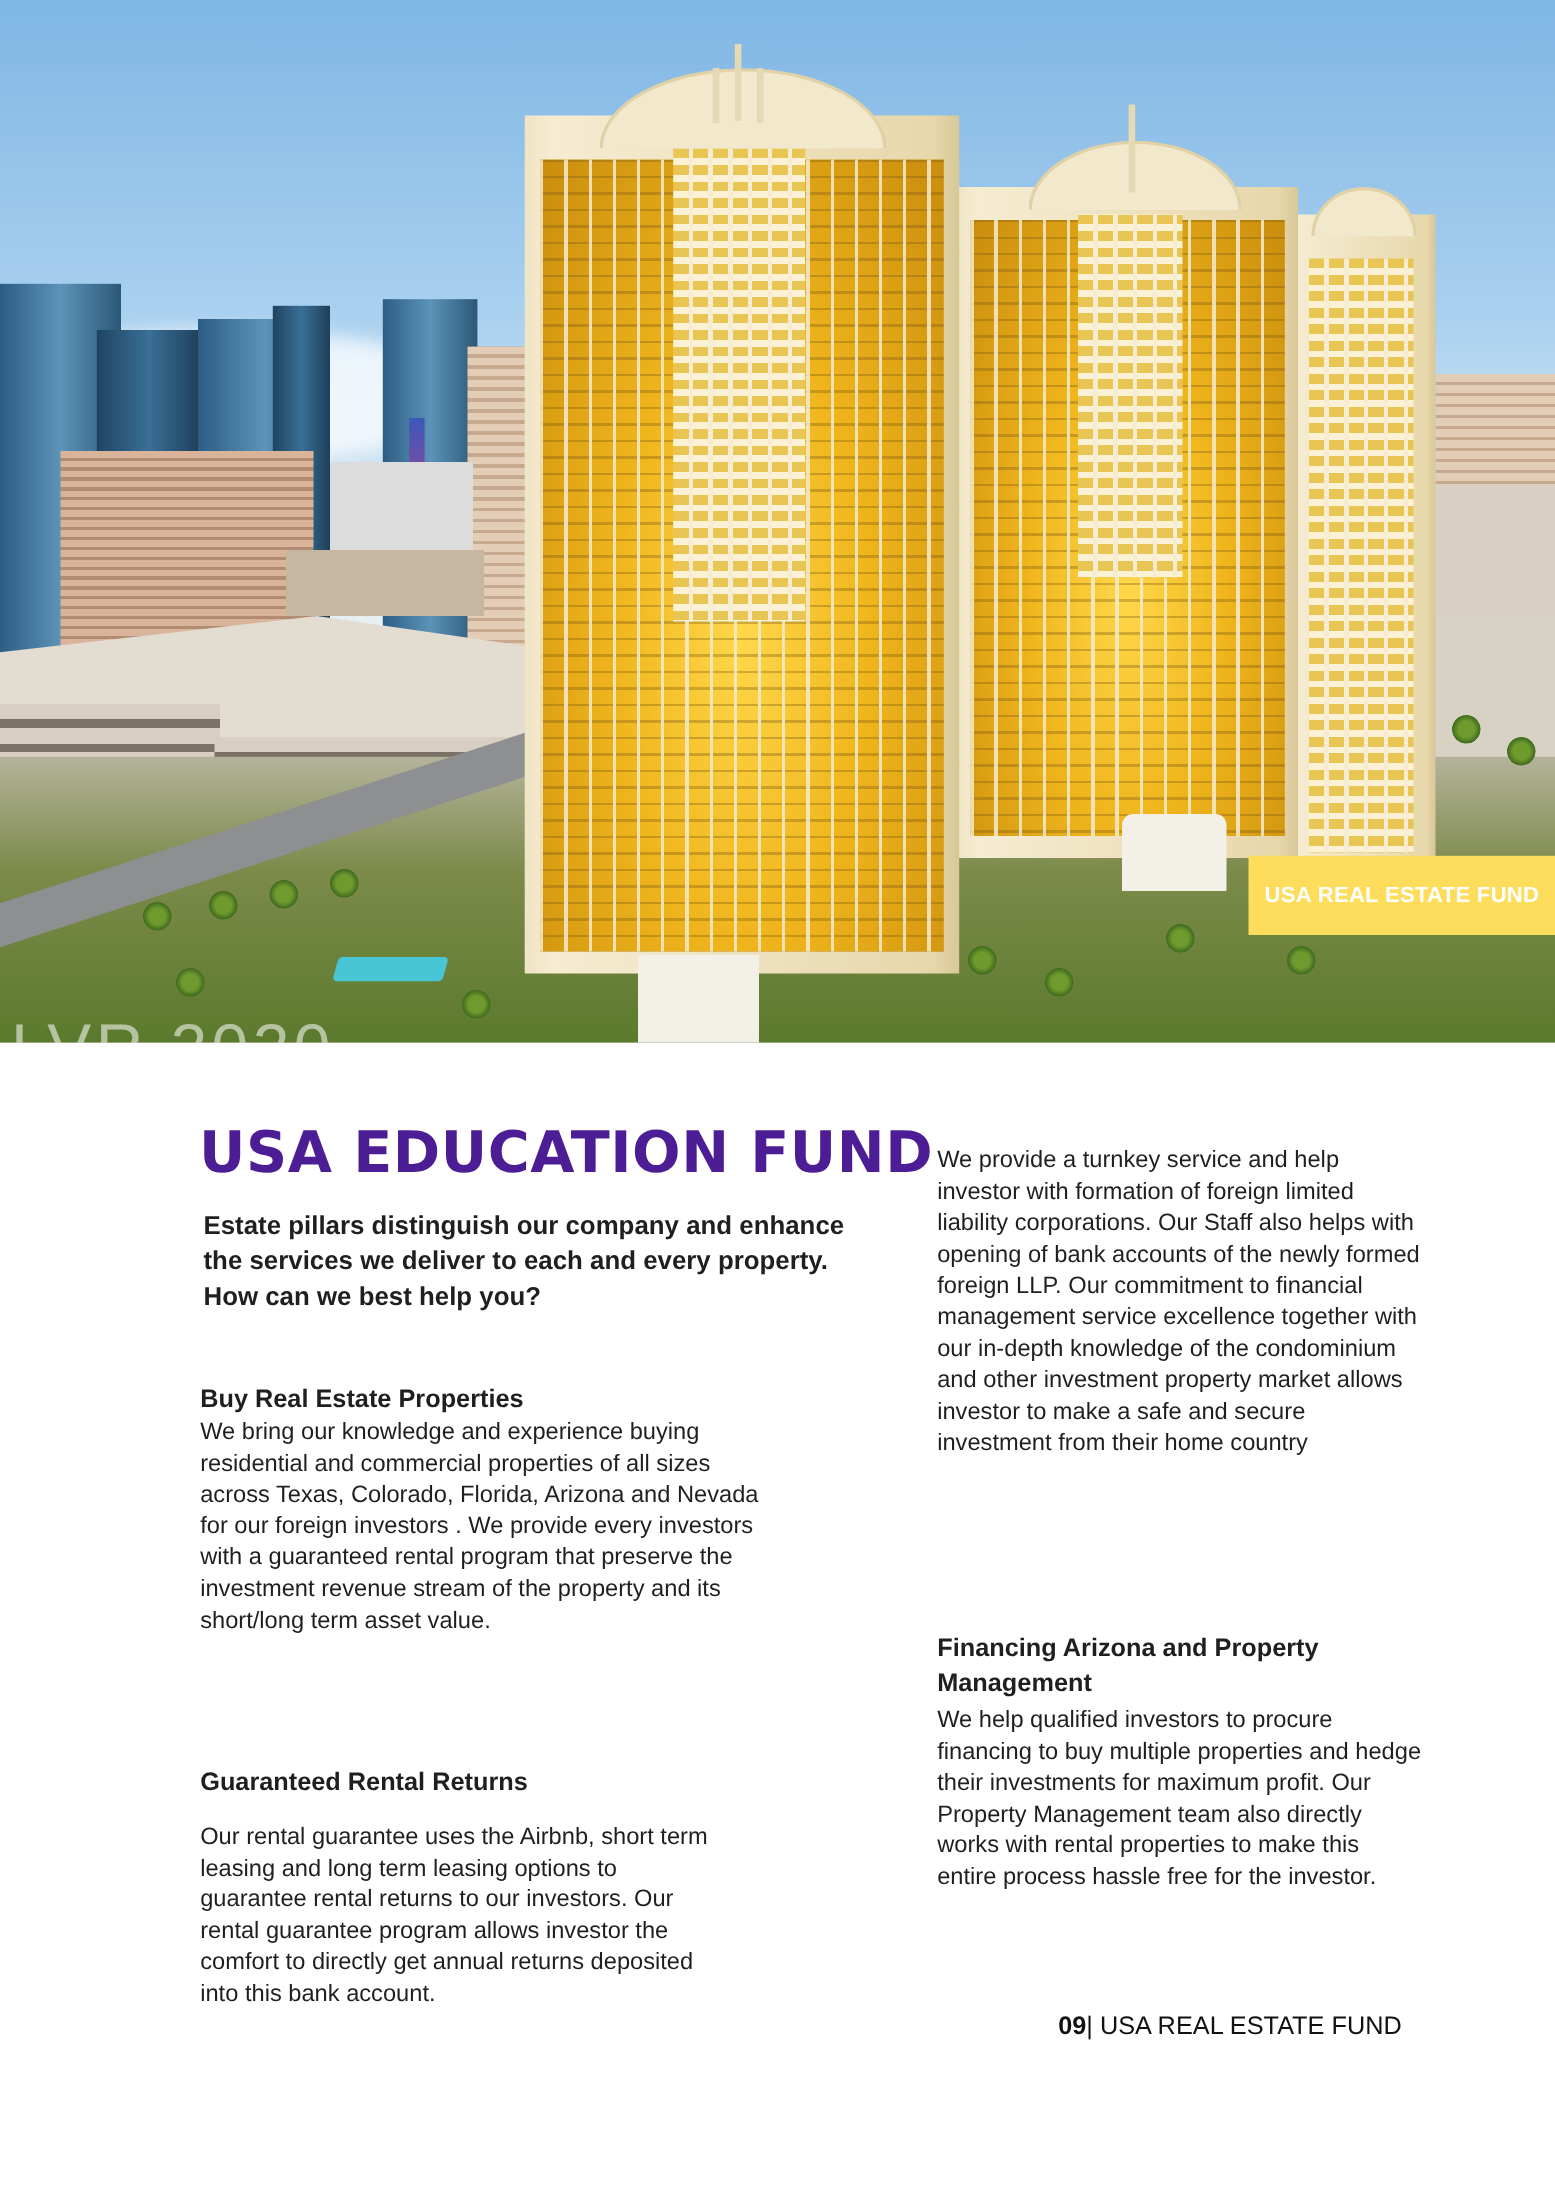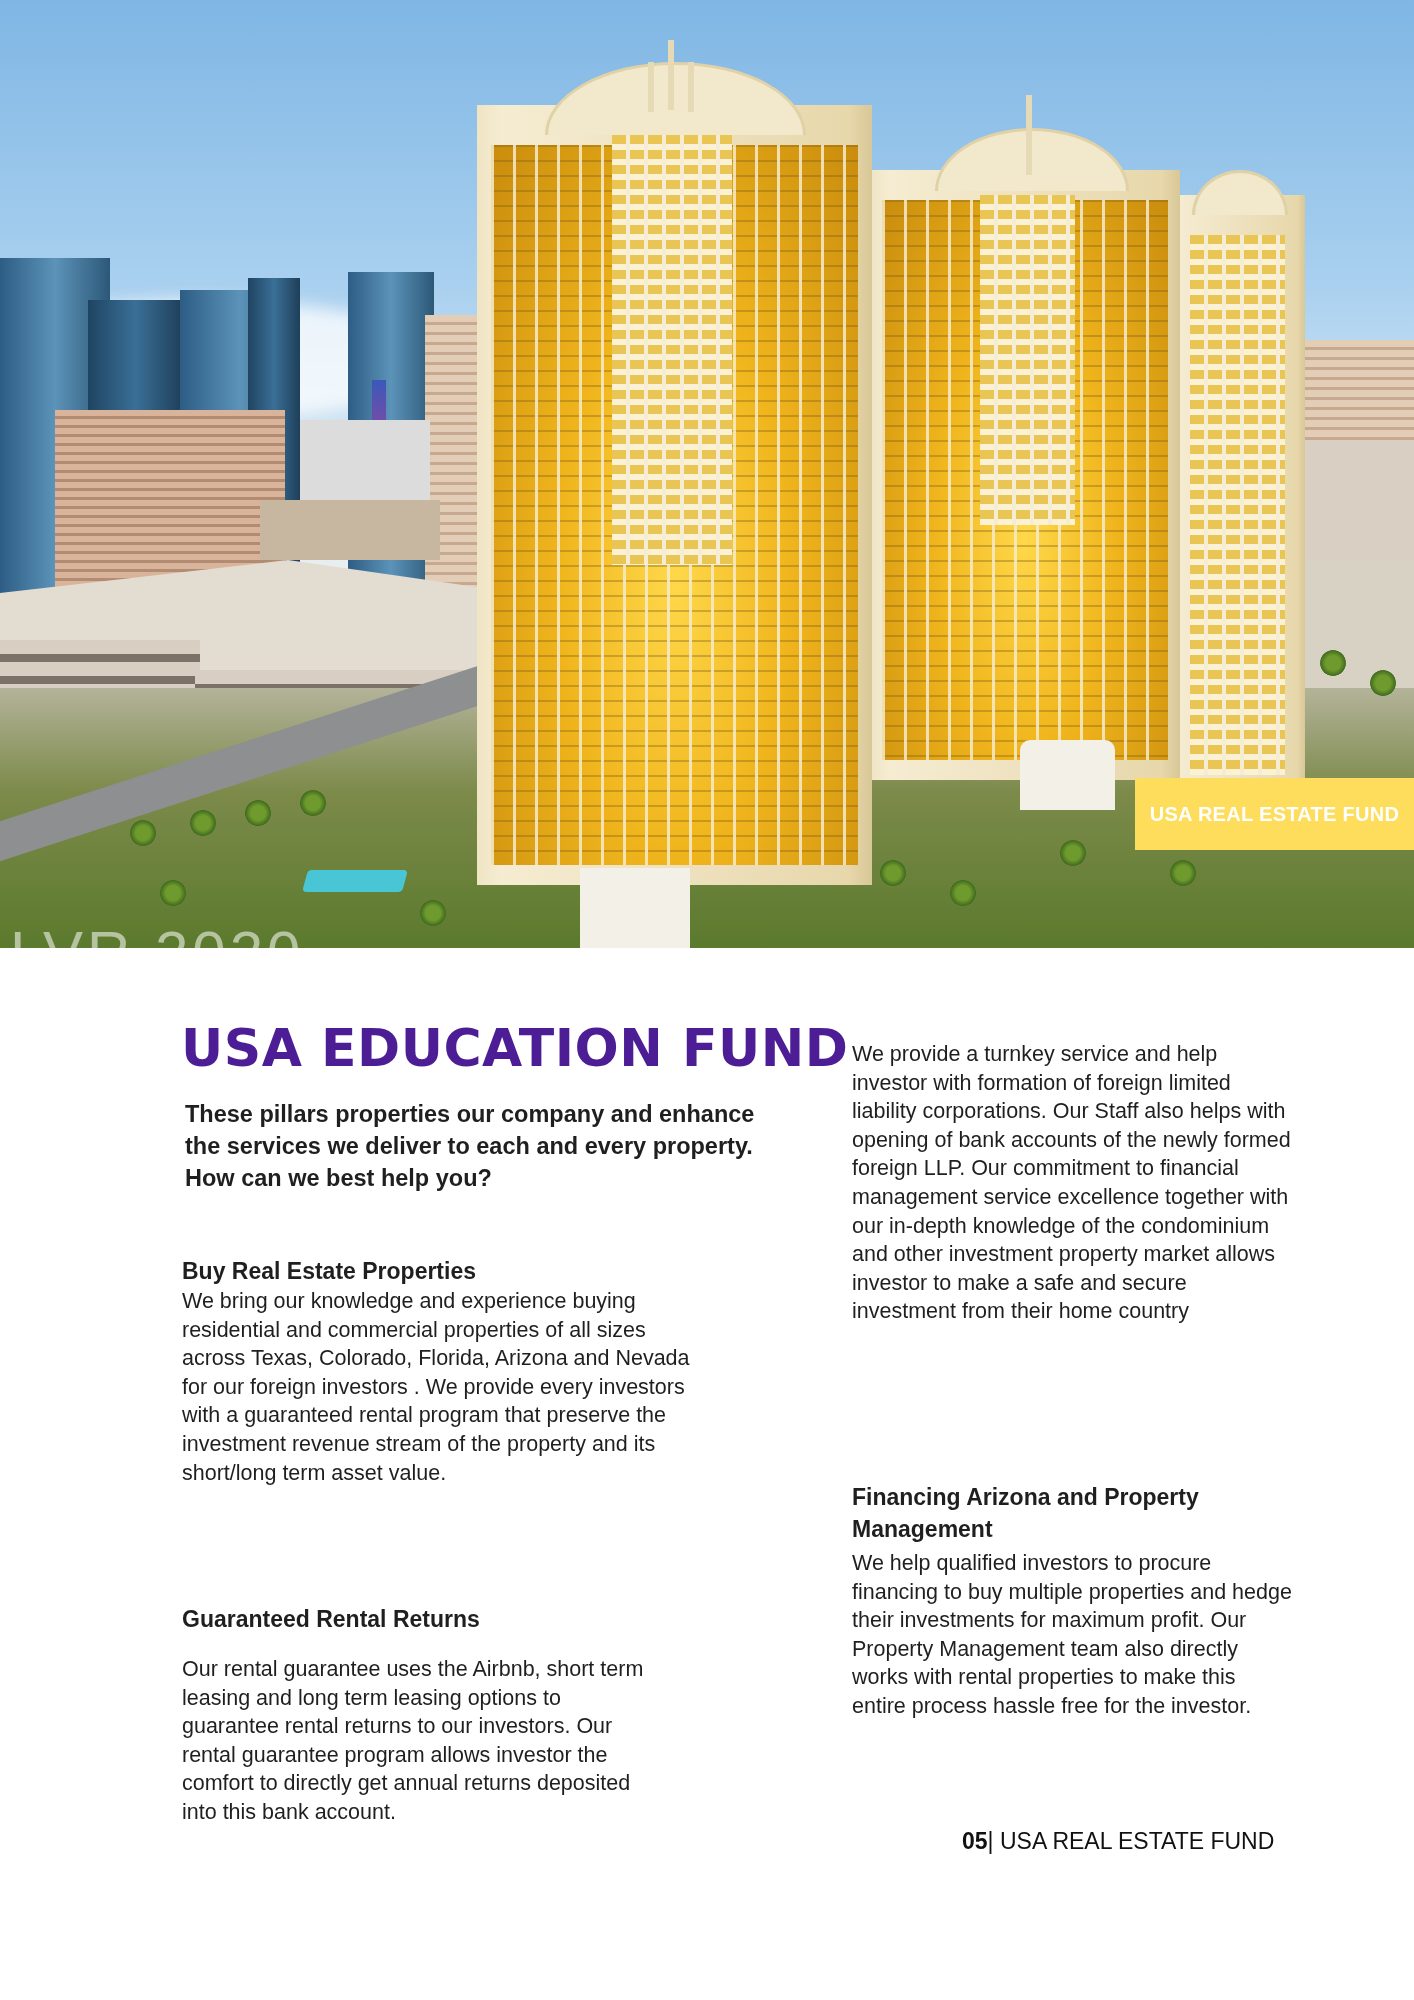--- a/index.html
+++ b/index.html
@@ -137,21 +137,21 @@
   <div class="podium" style="left:580px;top:868px;width:110px;height:80px;"></div>
 
   <div class="watermark">LVR 2020</div>
 </div>
 
 <div class="badge">
   <span>USA REAL ESTATE FUND</span>
 </div>
 
 <h1 class="title">USA EDUCATION FUND</h1>
-<p class="intro">These pillars properties our company and enhance the services we deliver to each and every property. How can we best help you?</p>
+<p class="intro">Estate pillars distinguish our company and enhance the services we deliver to each and every property. How can we best help you?</p>
 
 <div class="col col-left" style="top:1255px;">
   <h2 class="h">Buy Real Estate Properties</h2>
   <p class="p" style="width:515px;">We bring our knowledge and experience buying residential and commercial properties of all sizes across Texas, Colorado, Florida, Arizona and Nevada for our foreign investors . We provide every investors with a guaranteed rental program that preserve the investment revenue stream of the property and its short/long term asset value.</p>
 </div>
 
 <div class="col col-left" style="top:1603px;">
   <h2 class="h">Guaranteed Rental Returns</h2>
   <p class="p" style="margin-top:20px;width:480px;">Our rental guarantee uses the Airbnb, short term leasing and long term leasing options to guarantee rental returns to our investors. Our rental guarantee program allows investor the comfort to directly get annual returns deposited into this bank account.</p>
 </div>
@@ -159,14 +159,14 @@
 <div class="col col-right" style="top:1020px;">
   <p class="p" style="margin-top:20px;">We provide a turnkey service and help investor with formation of foreign limited liability corporations. Our Staff also helps with opening of bank accounts of the newly formed foreign LLP. Our commitment to financial management service excellence together with our in-depth knowledge of the condominium and other investment property market allows investor to make a safe and secure investment from their home country</p>
 </div>
 
 <div class="col col-right" style="top:1481px;">
   <h2 class="h">Financing Arizona and Property Management</h2>
   <p class="p" style="margin-top:4px;">We help qualified investors to procure financing to buy multiple properties and hedge their investments for maximum profit. Our Property Management team also directly works with rental properties to make this entire process hassle free for the investor.</p>
 </div>
 
 <div class="footer">
-  <b>05</b><span>|</span><span> USA REAL ESTATE FUND</span>
+  <b>09</b><span>|</span><span> USA REAL ESTATE FUND</span>
 </div>
 
 </body></html>

